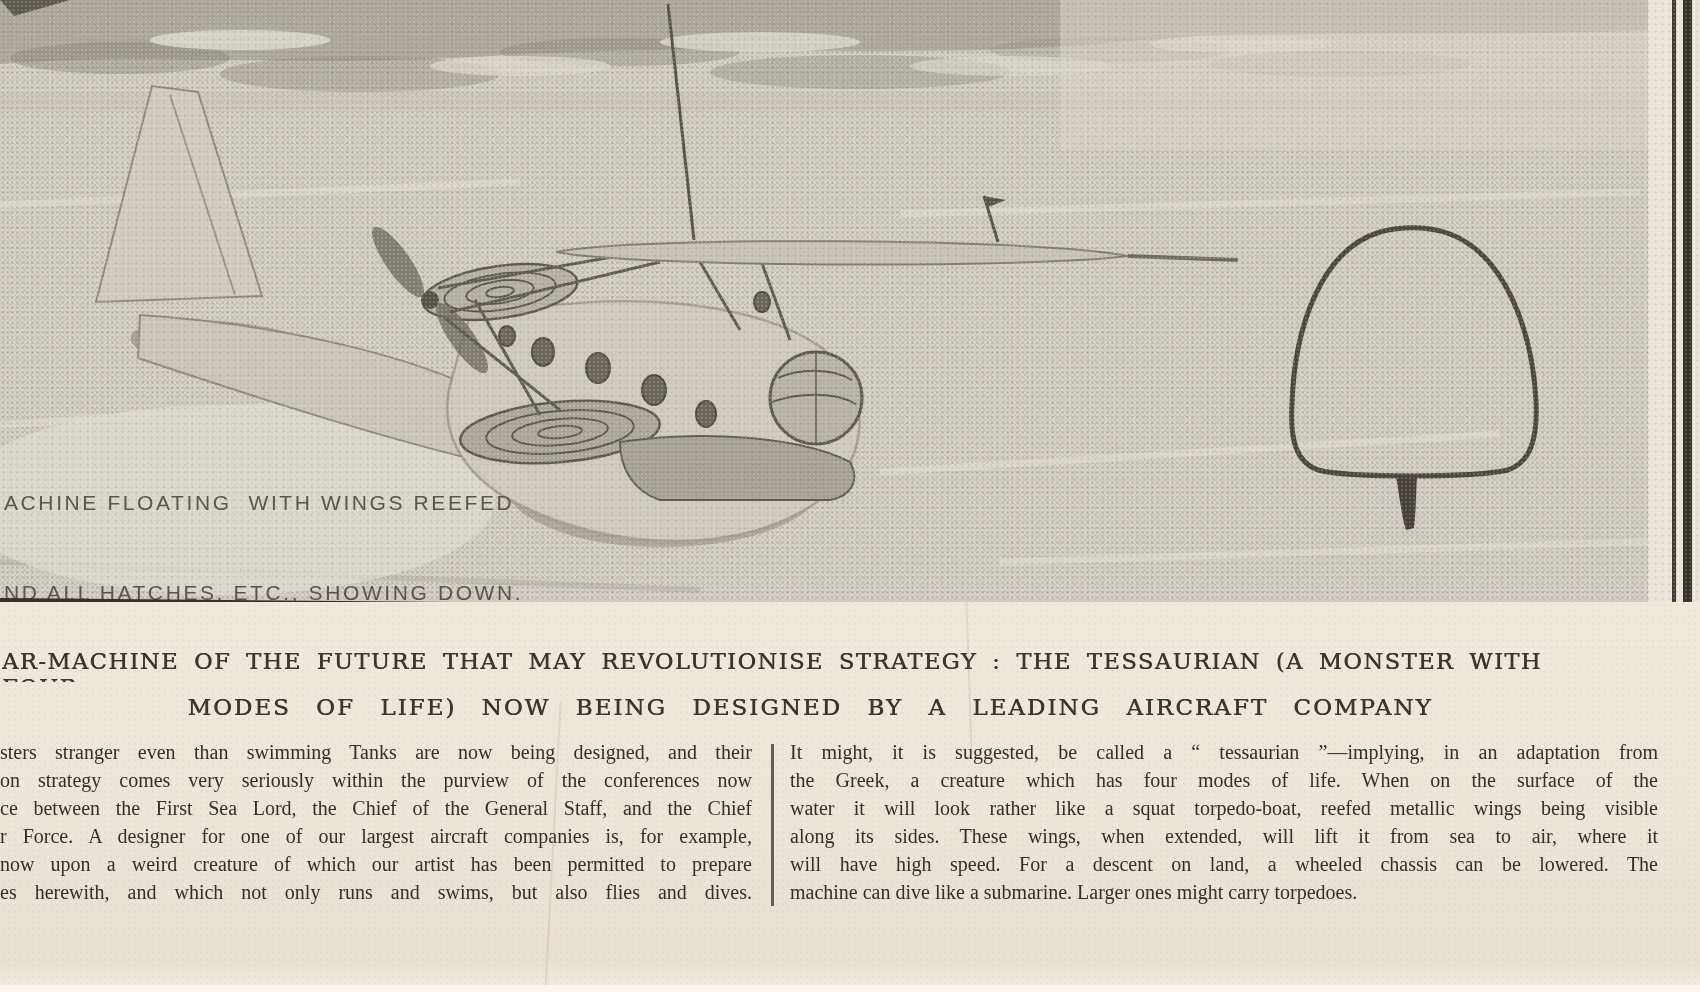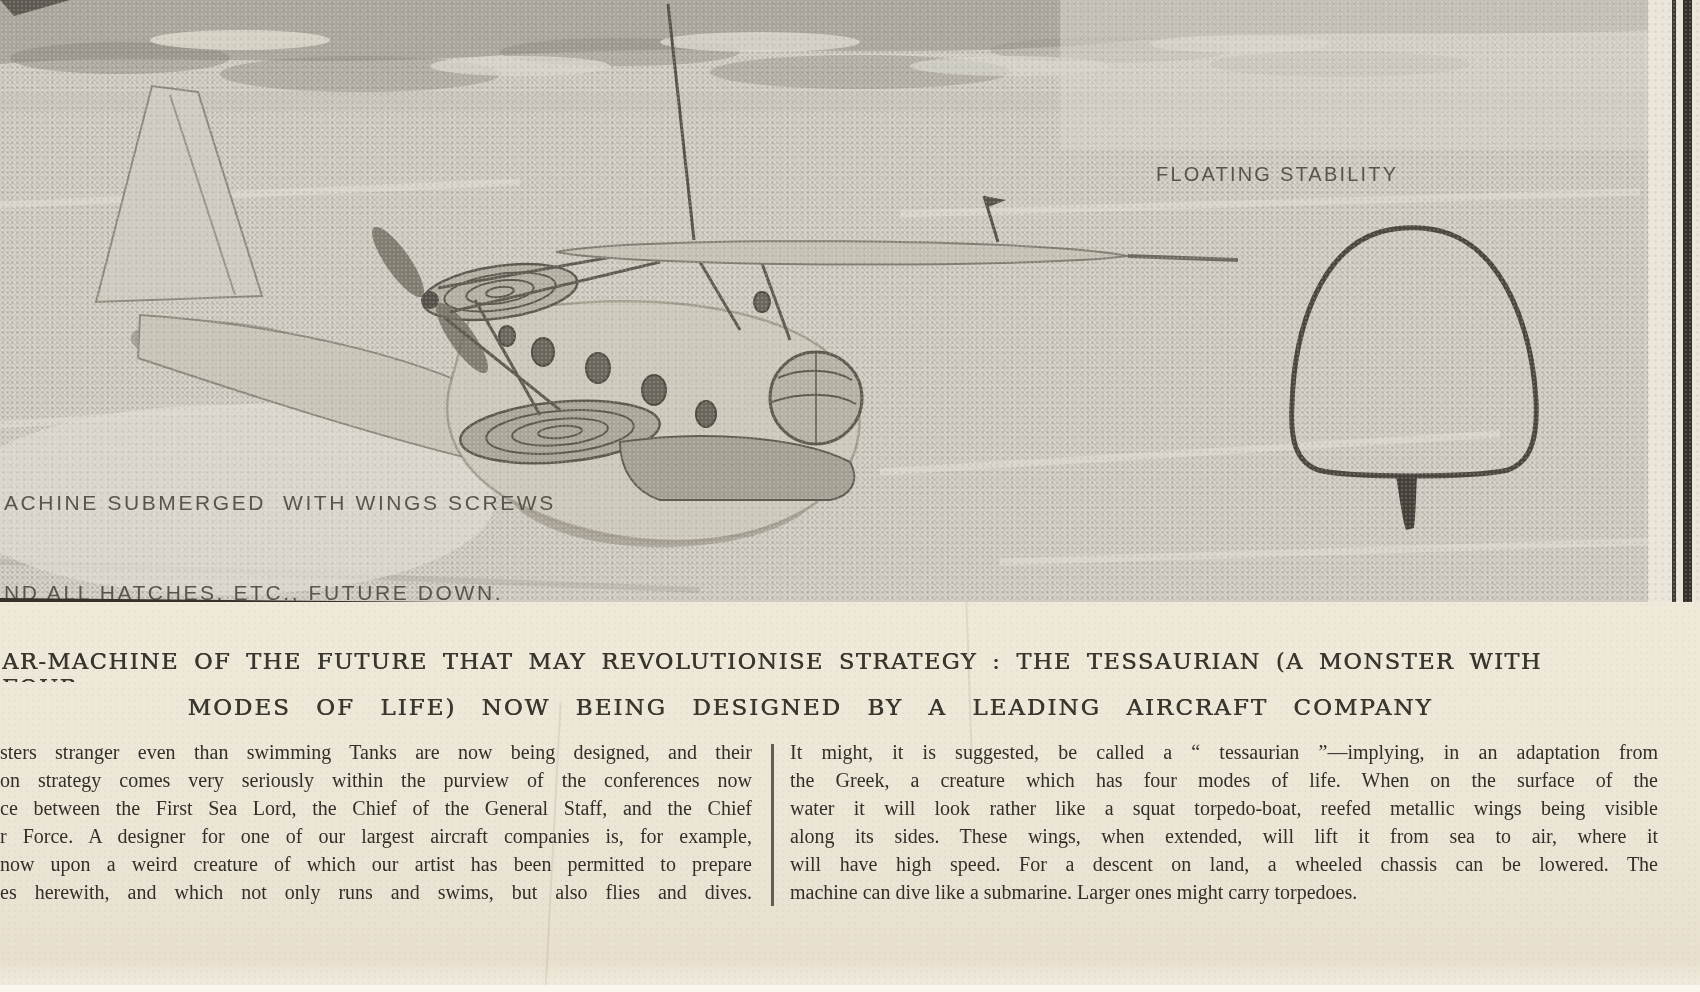--- a/index.html
+++ b/index.html
@@ -176,27 +176,26 @@
       <g>
         <rect x="1648" y="0" width="52" height="602" fill="#eae5d8"></rect>
         <rect x="1672" y="0" width="4" height="602" fill="#3c3933"></rect>
         <rect x="1683" y="0" width="9" height="602" fill="#34312b"></rect>
       </g>
     </svg>
 
     <div class="screen"></div>
 
     <div class="hand-caption cap-left">
-      <div>ACHINE SUBMERGED  WITH WINGS SCREWS</div>
-      <div>ND ALL HATCHES, ETC., FUTURE DOWN.</div>
+      <div>ACHINE FLOATING  WITH WINGS REEFED</div>
+      <div>ND ALL HATCHES, ETC., SHOWING DOWN.</div>
       <div>R SCREWS RUN  FREE TO LESSEN</div>
       <div>ESISTANCE.</div>
     </div>
     <div class="hand-caption cap-right">
-      <div>FLOATING STABILITY</div>
     </div>
   </div>
 
   <div class="rule rule-thin"></div>
   <div class="rule rule-thick"></div>
 
   <div class="textbed">
 
     <div class="headline headline-1">AR-MACHINE OF THE FUTURE THAT MAY REVOLUTIONISE STRATEGY : THE TESSAURIAN (A MONSTER WITH FOUR</div>
     <div class="headline headline-2">MODES OF LIFE) NOW BEING DESIGNED BY A LEADING AIRCRAFT COMPANY</div>

